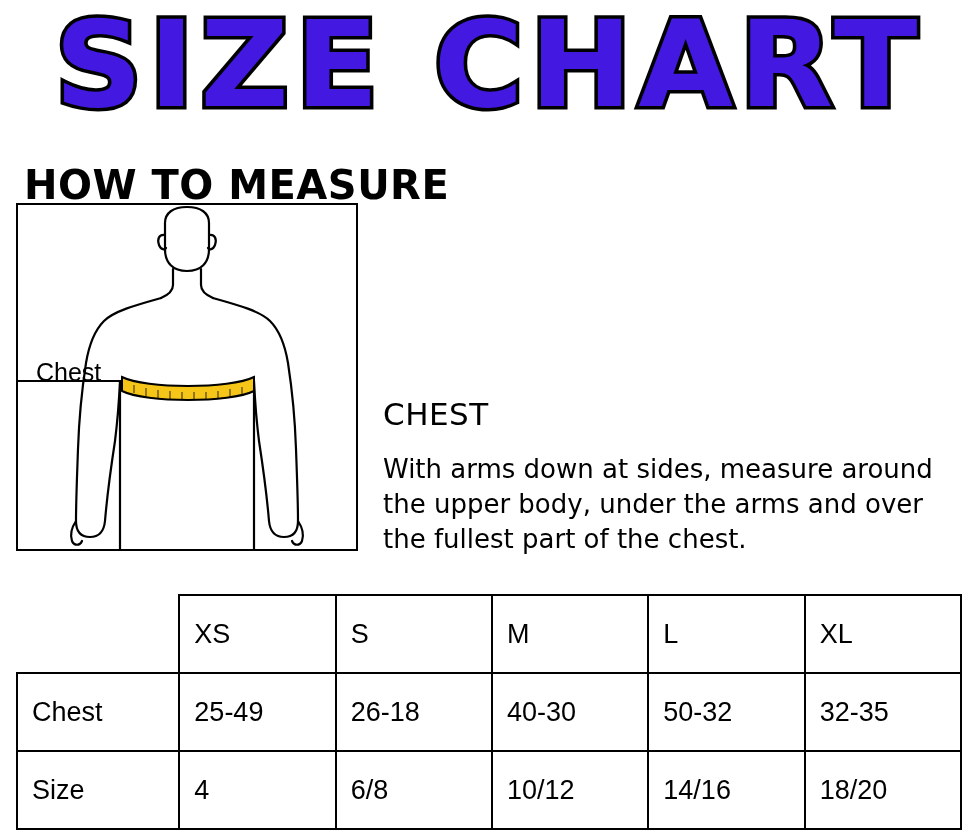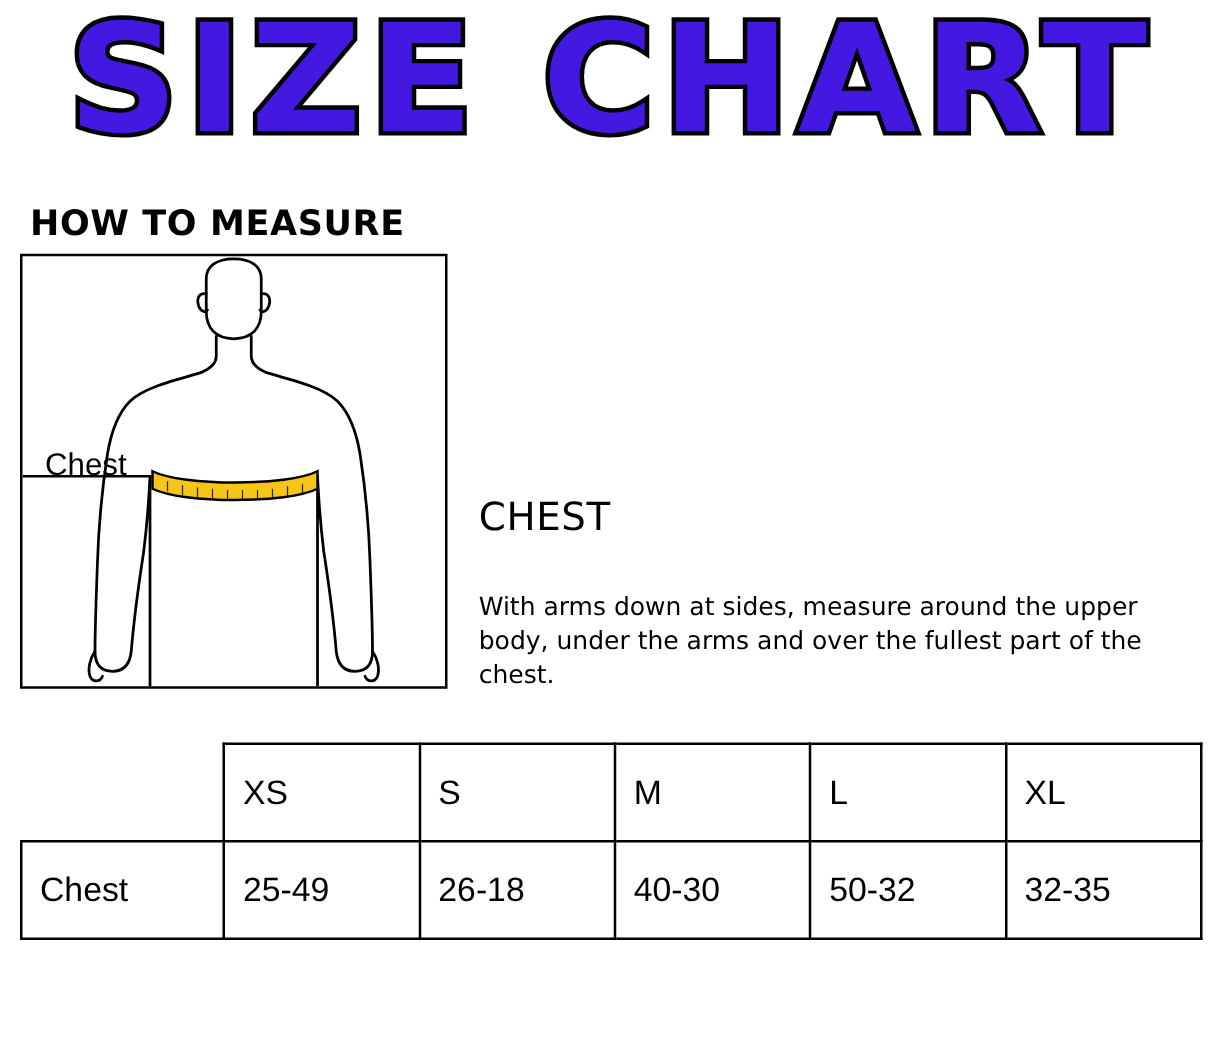--- a/index.html
+++ b/index.html
@@ -35,21 +35,21 @@
     transform: scaleX(1.02);
     transform-origin: center top;
   }
 
   
   .howto {
     position: absolute;
     left: 24px;
     top: 162px;
     font-family: "DejaVu Sans", sans-serif;
-    font-size: 28px;
+    font-size: 40px;
     font-weight: 600;
     letter-spacing: 0.5px;
   }
 
   
   .figure-box {
     position: absolute;
     left: 16px;
     top: 203px;
     width: 342px;
@@ -73,24 +73,24 @@
     position: absolute;
     left: 383px;
     top: 396px;
     font-family: "DejaVu Sans", sans-serif;
     font-size: 31px;
     letter-spacing: 0.5px;
   }
   .desc-body {
     position: absolute;
     left: 383px;
-    top: 472px;
+    top: 452px;
     width: 580px;
     font-family: "DejaVu Sans", sans-serif;
-    font-size: 20px;
+    font-size: 26px;
     line-height: 1.35;
   }
 
   
   .sizetable {
     position: absolute;
     left: 16px;
     top: 594px;
     width: 946px;
     border-collapse: collapse;
@@ -202,14 +202,22 @@
       <td>XL</td>
     </tr>
     <tr>
       <td>Chest</td>
       <td>25-49</td>
       <td>26-18</td>
       <td>40-30</td>
       <td>50-32</td>
       <td>32-35</td>
     </tr>
+    <tr>
+      <td>Size</td>
+      <td>4</td>
+      <td>6/8</td>
+      <td>10/12</td>
+      <td>14/16</td>
+      <td>18/20</td>
+    </tr>
   </tbody>
 </table>
 
 </body></html>

